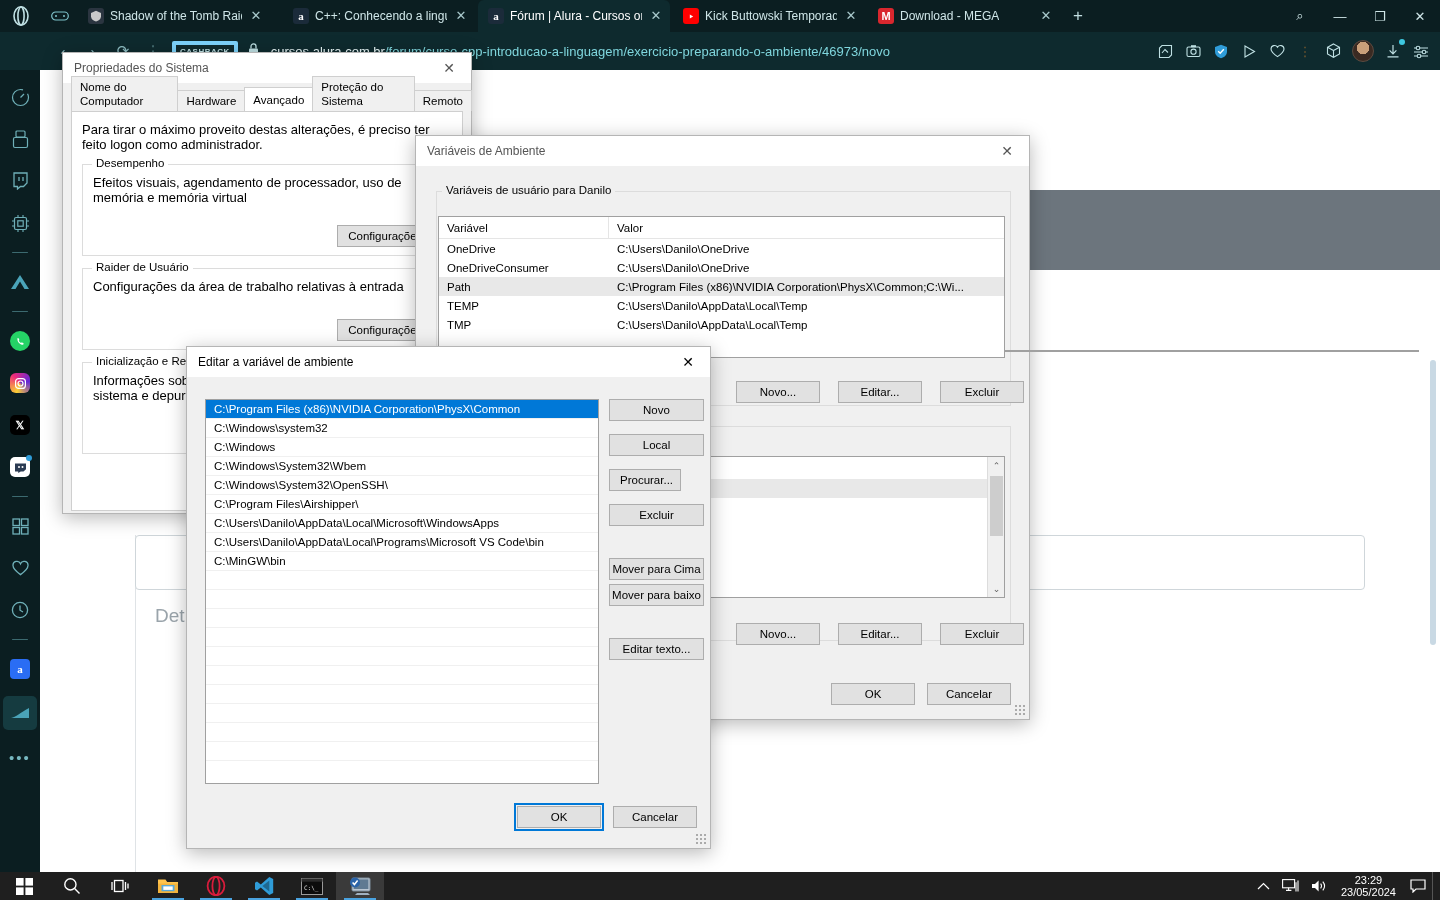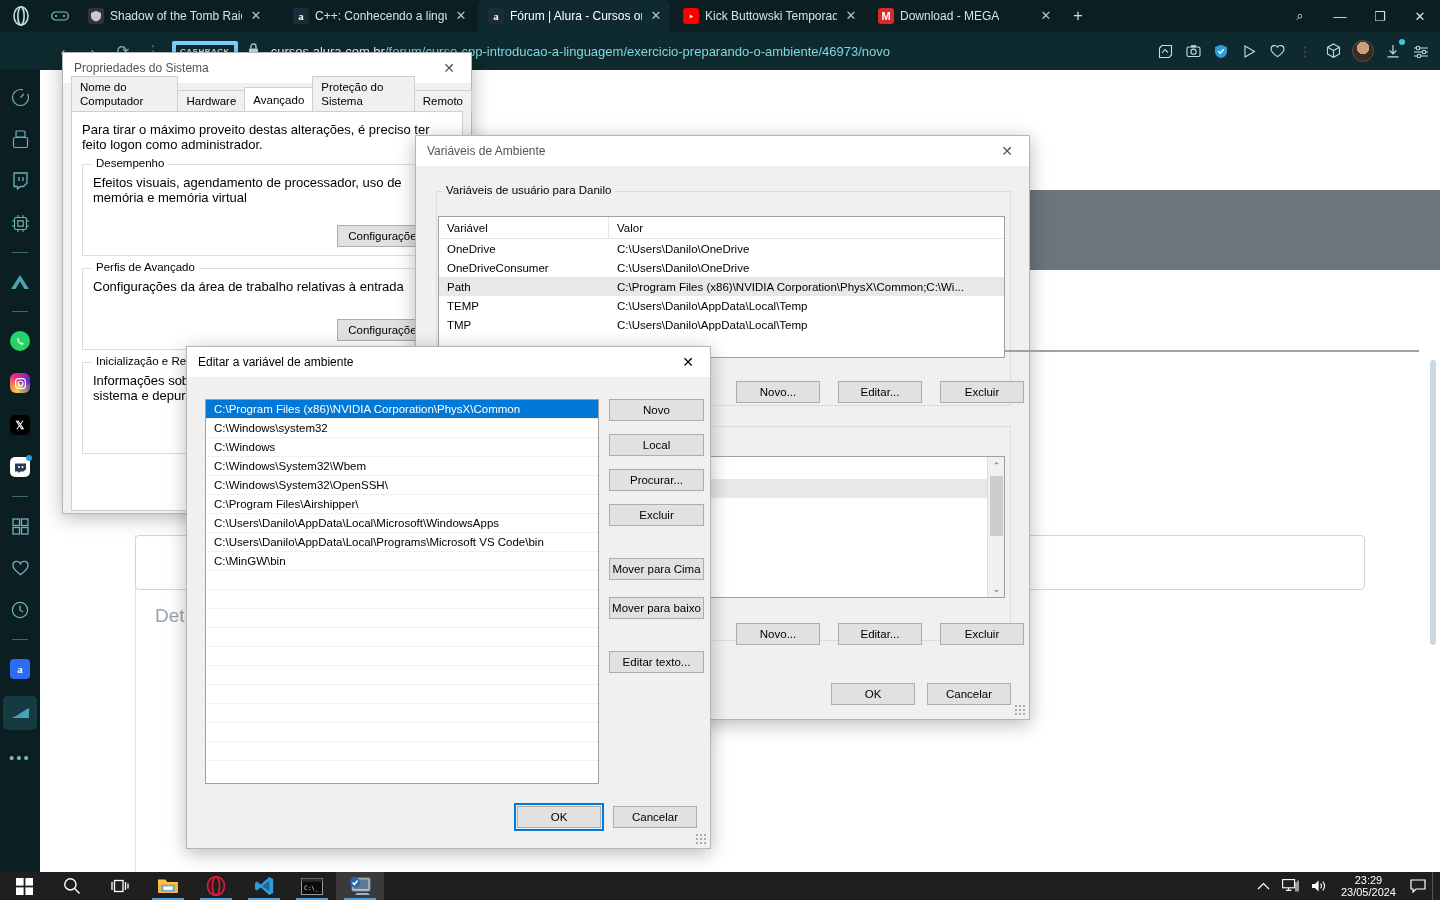--- a/index.html
+++ b/index.html
@@ -560,21 +560,21 @@
 
       <div class="group" style="height:92px;">
         <span class="glabel">Desempenho</span>
         <div class="txt">Efeitos visuais, agendamento de processador, uso de memória e memória virtual</div>
         <div style="position:absolute;right:8px;bottom:8px;">
           <div class="btn">Configurações...</div>
         </div>
       </div>
 
       <div class="group" style="height:82px;">
-        <span class="glabel">Perfis de Avançado</span>
+        <span class="glabel">Raider de Usuário</span>
         <div class="txt">Configurações da área de trabalho relativas à entrada</div>
         <div style="position:absolute;right:8px;bottom:8px;">
           <div class="btn">Configurações...</div>
         </div>
       </div>
 
       <div class="group" style="height:92px;">
         <span class="glabel">Inicialização e Recuperação</span>
         <div class="txt">Informações sobre inicialização do sistema, falha do sistema e depuração</div>
         <div style="position:absolute;right:8px;bottom:8px;">
@@ -694,23 +694,23 @@
       <div class="pl-row"></div>
       <div class="pl-row"></div>
       <div class="pl-row"></div>
       <div class="pl-row"></div>
       <div class="pl-row"></div>
     </div>
 
     <div style="position:absolute; left:422px; top:52px; width:95px;">
       <div class="btn" style="width:95px;min-width:0;margin-bottom:13px">Novo</div>
       <div class="btn" style="width:95px;min-width:0;margin-bottom:13px">Local</div>
-      <div class="btn" style="width:95px;min-width:0;margin-bottom:13px">Procurar...</div>
+      <div class="btn" style="width:72px;min-width:0;margin-bottom:13px">Procurar...</div>
       <div class="btn" style="width:95px;min-width:0;margin-bottom:32px">Excluir</div>
-      <div class="btn" style="width:95px;min-width:0;margin-bottom:17px;padding-left:2px;padding-right:2px">Mover para Cima</div>
+      <div class="btn" style="width:95px;min-width:0;margin-bottom:4px;padding-left:2px;padding-right:2px">Mover para Cima</div>
       <div class="btn" style="width:95px;min-width:0;margin-bottom:32px;padding-left:2px;padding-right:2px">Mover para baixo</div>
       <div class="btn" style="width:95px;min-width:0;">Editar texto...</div>
     </div>
 
     <div style="position:absolute; left:330px; top:459px; display:flex; gap:12px;">
       <div class="btn focus">OK</div>
       <div class="btn">Cancelar</div>
     </div>
     <div class="resize-grip"></div>
   </div>

